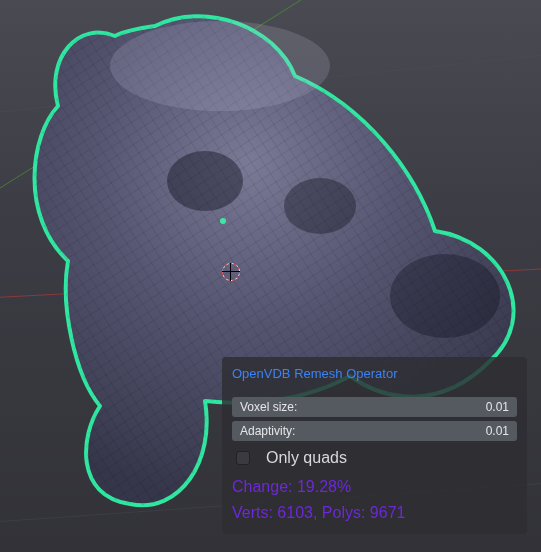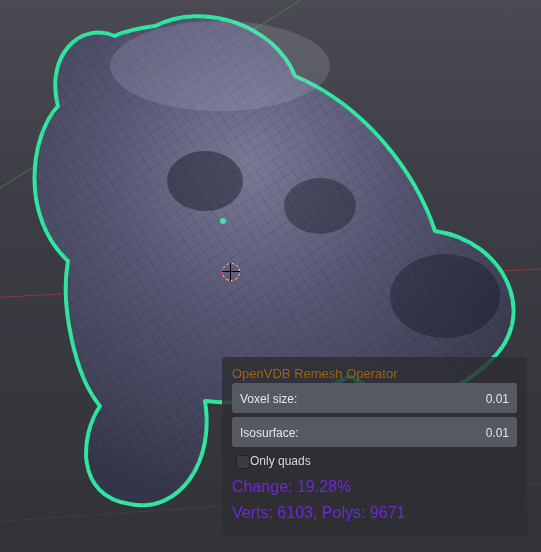--- a/index.html
+++ b/index.html
@@ -111,42 +111,43 @@
   width: 305px;
   background: rgba(45,45,50,0.82);
   border-radius: 4px;
   padding: 8px 10px 10px 10px;
   color: #d8d8dc;
   font-size: 12.5px;
   line-height: 1.4;
 }
 .panel-title {
   font-size: 13px;
-  color: #a16207;
-  margin-bottom: 0;
+  color: #3b82f6;
+  margin-bottom: 14px;
 }
 .slider {
   background: #555a60;
   border-radius: 3px;
-  height: 30px;
+  height: 20px;
   display: flex;
+  align-items: center;
   justify-content: space-between;
   padding: 8px 8px;
   margin-bottom: 4px;
   color: #e6e6ea;
   font-size: 12px;
   cursor: ew-resize;
 }
 .checkbox-row {
   display: flex;
   align-items: center;
-  gap: 0;
+  gap: 16px;
   padding: 2px 4px;
   margin-bottom: 2px;
-  font-size: 12px;
+  font-size: 16px;
   color: #d8d8dc;
 }
 .checkbox {
   width: 14px;
   height: 14px;
   background: #3a3a40;
   border: 1px solid #222;
   border-radius: 3px;
   cursor: pointer;
   flex-shrink: 0;
@@ -226,21 +227,21 @@
 </div>
 
 <div class="panel">
   <div class="panel-title">OpenVDB Remesh Operator</div>
 
   <div class="slider">
     <span>Voxel size:</span>
     <span>0.01</span>
   </div>
   <div class="slider">
-    <span>Isosurface:</span>
+    <span>Adaptivity:</span>
     <span>0.01</span>
   </div>
 
   <div class="checkbox-row">
     <div class="checkbox"></div>
     <span>Only quads</span>
   </div>
 
   <div class="stat">Change: 19.28%</div>
   <div class="stat">Verts: 6103, Polys: 9671</div>

